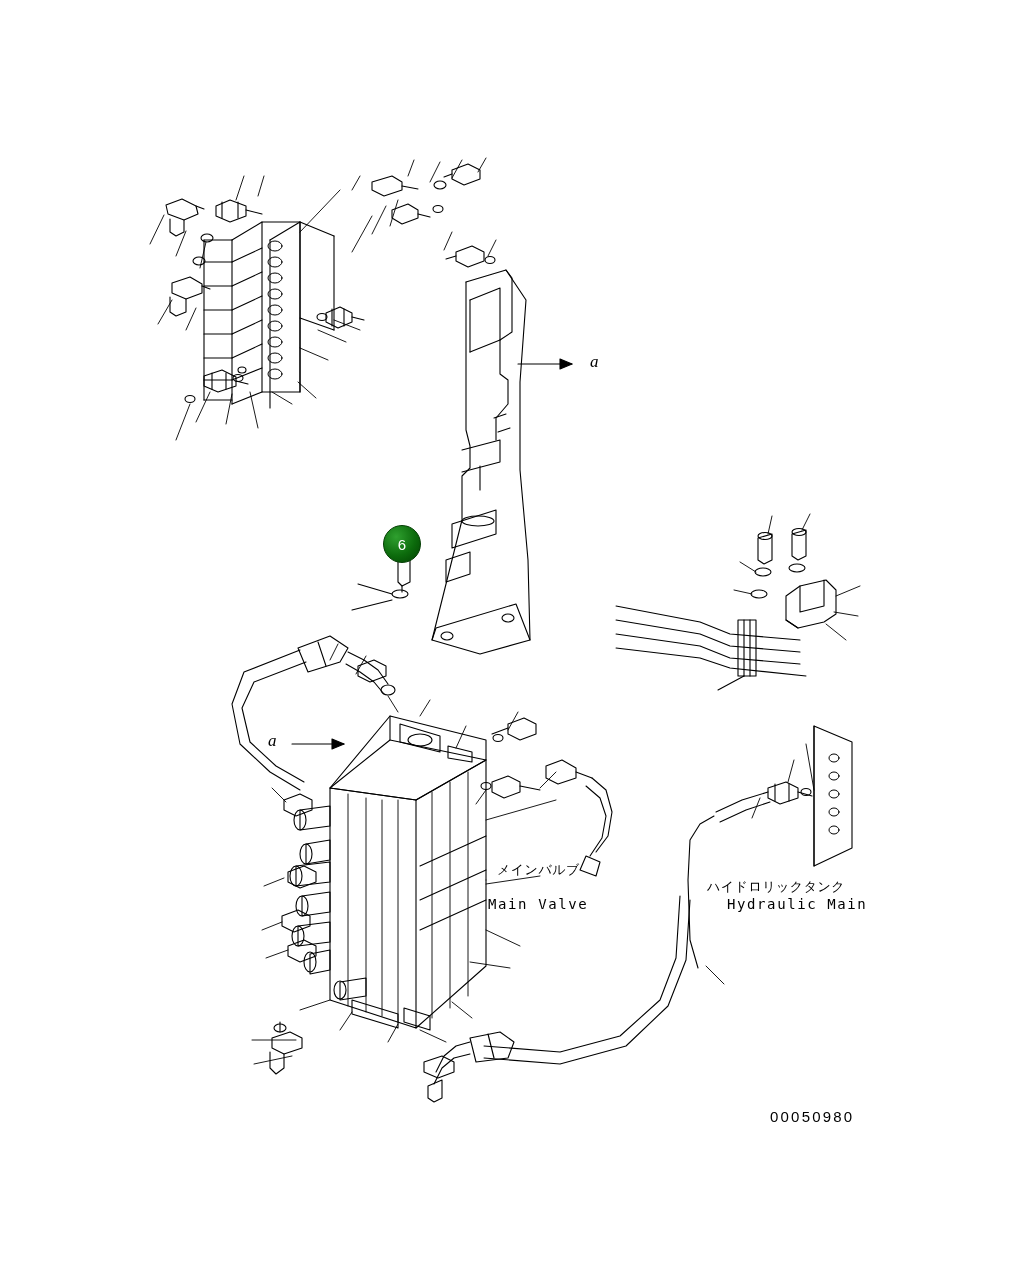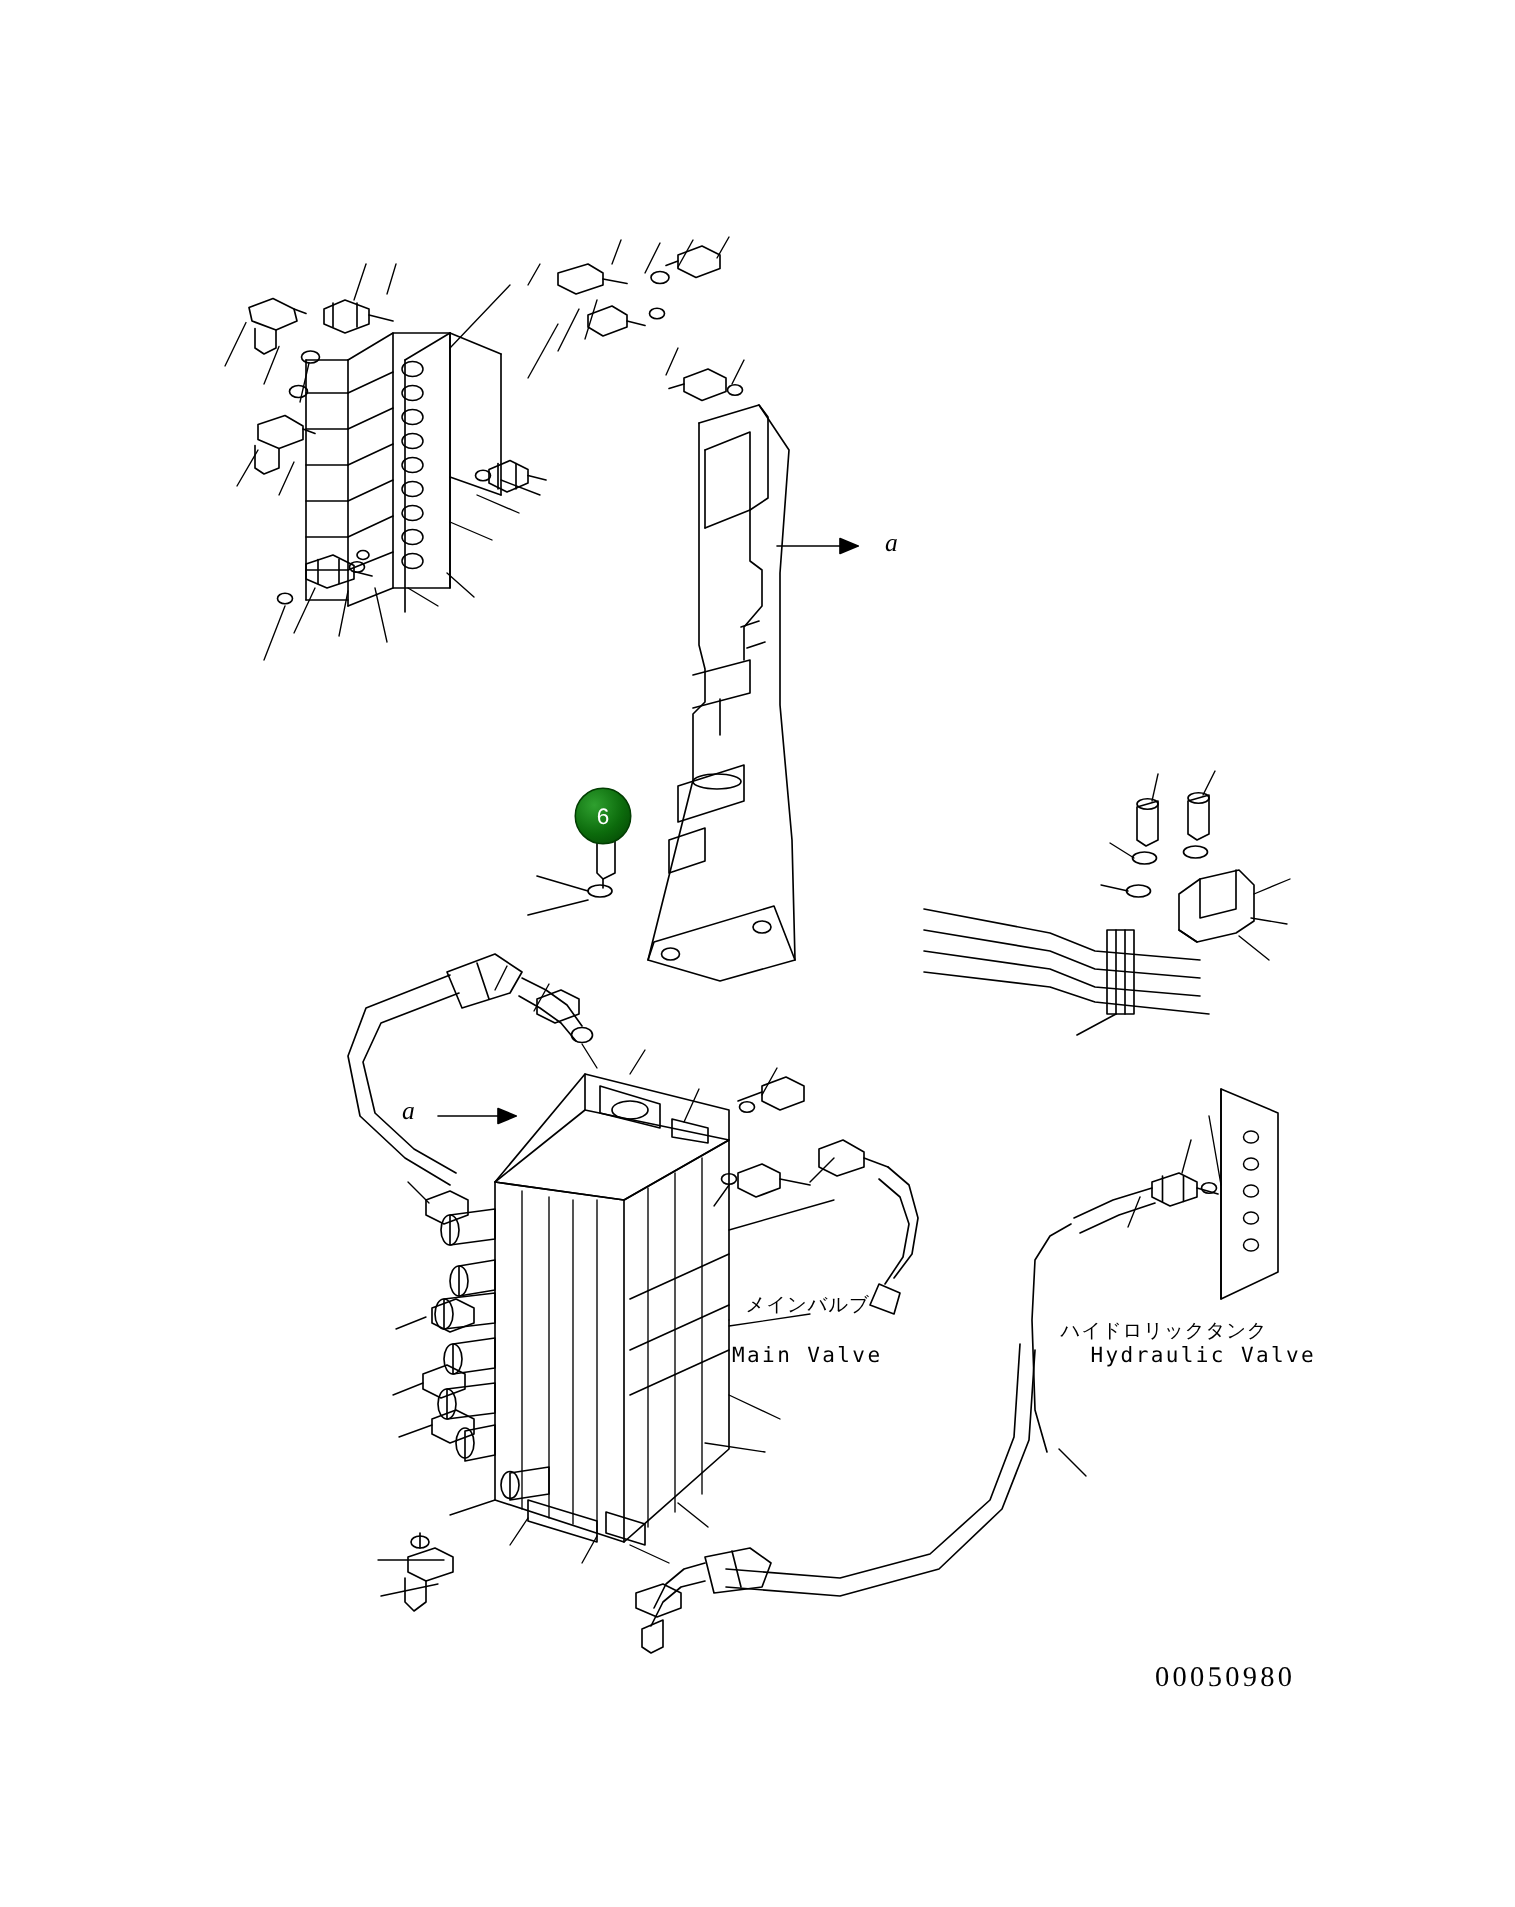--- a/index.html
+++ b/index.html
@@ -36,23 +36,23 @@
     font-size: 14px;
     letter-spacing: 1.6px;
     font-family: "DejaVu Sans Mono", monospace;
   }
   .lbl-callout {
     font-size: 17px;
     font-style: italic;
     font-family: "Liberation Serif", serif;
   }
   .lbl-code {
-    font-size: 19px;
+    font-size: 15px;
     letter-spacing: 2.2px;
-    font-family: Liberation Serif, serif;
+    font-family: Liberation Sans, sans-serif;
   }
   .balloon {
     position: absolute;
     width: 38px;
     height: 38px;
     border-radius: 50%;
     background: radial-gradient(circle at 34% 30%, #2fa02f 0%, #0c6b0c 55%, #024002 100%);
     border: 1px solid #023d02;
     color: #ffffff;
     font-size: 15px;
@@ -412,17 +412,17 @@
 
   <div class="balloon" style="left:383px; top:525px;">6</div>
 
   <div class="lbl lbl-callout" style="left:590px; top:352px;">a</div>
   <div class="lbl lbl-callout" style="left:268px; top:731px;">a</div>
 
   <div class="lbl lbl-jp" style="left:497px; top:861px;">メインバルブ</div>
   <div class="lbl lbl-en" style="left:488px; top:896px;">Main Valve</div>
 
   <div class="lbl lbl-jp" style="left:707px; top:878px;">ハイドロリックタンク</div>
-  <div class="lbl lbl-en" style="left:727px; top:896px;">Hydraulic Valve</div>
+  <div class="lbl lbl-en" style="left:727px; top:896px;">Hydraulic Main</div>
 
   <div class="lbl lbl-code" style="left:770px; top:1108px;">00050980</div>
 
 </div>
 
 </body></html>

